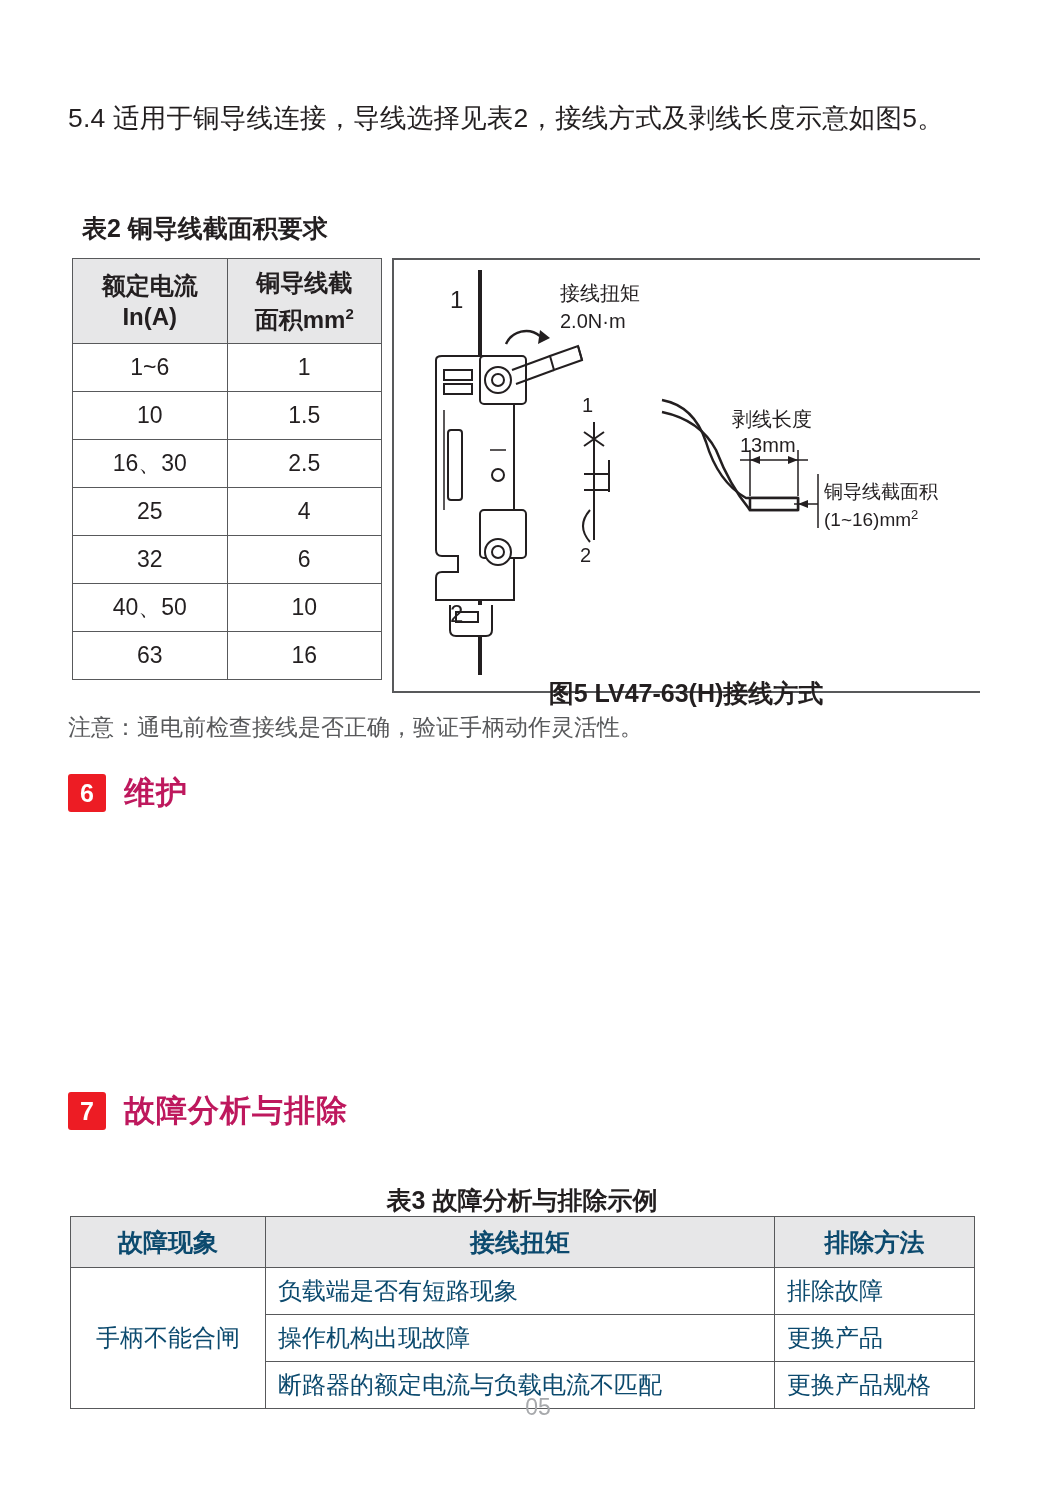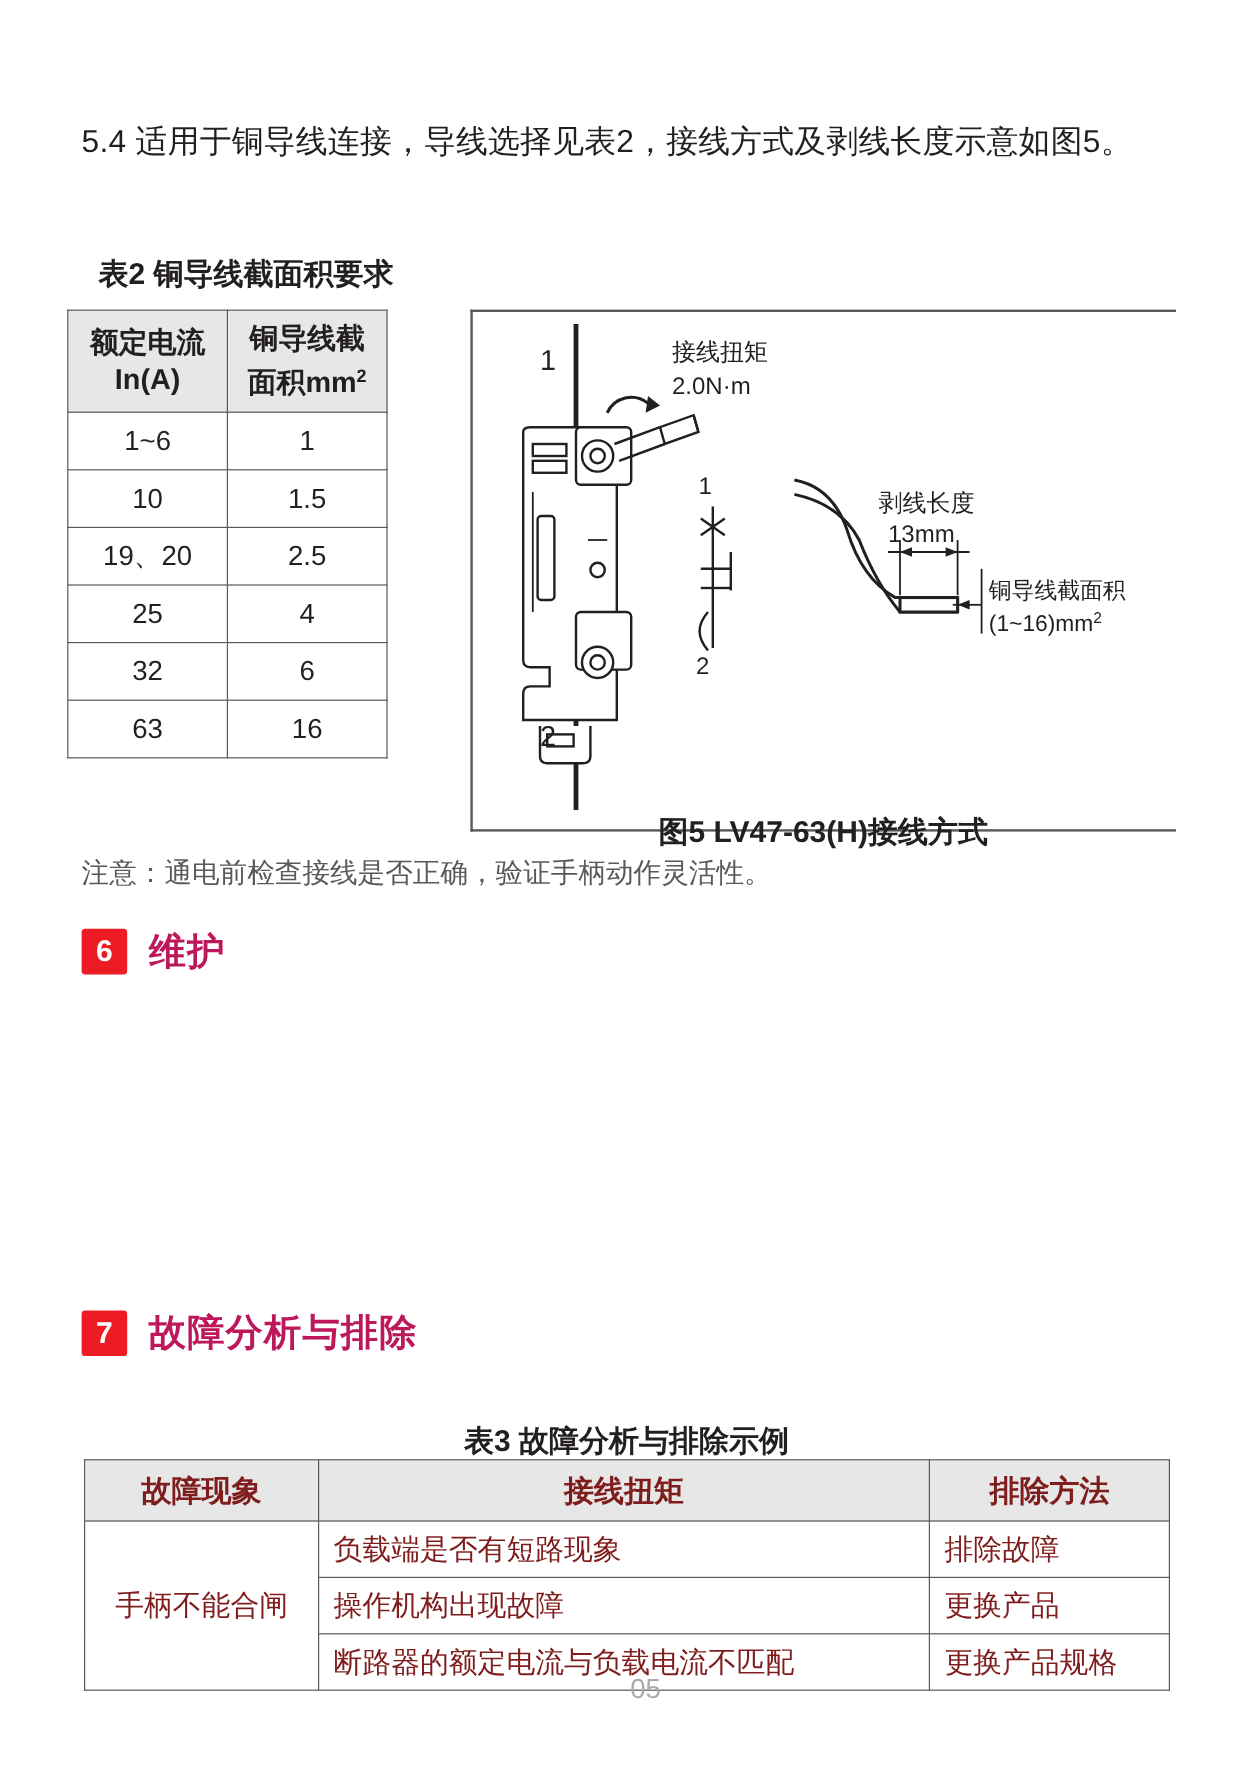--- a/index.html
+++ b/index.html
@@ -44,23 +44,23 @@
     left: 82px;
     top: 212px;
     font-size: 25px;
     font-weight: bold;
     color: #231f20;
   }
 
   
   .tbl2 {
     position: absolute;
-    left: 56px;
+    left: 72px;
     top: 258px;
-    width: 267px;
+    width: 310px;
     border-collapse: collapse;
     table-layout: fixed;
   }
   .tbl2 td, .tbl2 th {
     border: 1.5px solid #58595b;
     text-align: center;
     font-size: 23px;
     color: #231f20;
     height: 47px;
     font-weight: normal;
@@ -167,21 +167,21 @@
     position: absolute;
     left: 70px;
     top: 1216px;
     width: 904px;
     border-collapse: collapse;
     table-layout: fixed;
   }
   .tbl3 th, .tbl3 td {
     border: 1.5px solid #58595b;
     font-size: 24px;
-    color: #7f1d1d;
+    color: #0c4a6e;
     height: 46px;
     padding: 0 12px;
   }
   .tbl3 thead th {
     background: #e7e7e8;
     text-align: center;
     font-weight: bold;
     font-size: 25px;
     height: 50px;
   }
@@ -240,30 +240,34 @@
     <tbody>
       <tr>
         <td>1~6</td>
         <td>1</td>
       </tr>
       <tr>
         <td>10</td>
         <td>1.5</td>
       </tr>
       <tr>
-        <td>19、20</td>
+        <td>16、30</td>
         <td>2.5</td>
       </tr>
       <tr>
         <td>25</td>
         <td>4</td>
       </tr>
       <tr>
         <td>32</td>
         <td>6</td>
+      </tr>
+      <tr>
+        <td>40、50</td>
+        <td>10</td>
       </tr>
       <tr>
         <td>63</td>
         <td>16</td>
       </tr>
     </tbody>
   </table>
 
   <div class="fig-wrap">
     <svg class="fsvg" width="588" height="435" viewBox="0 0 588 435">

